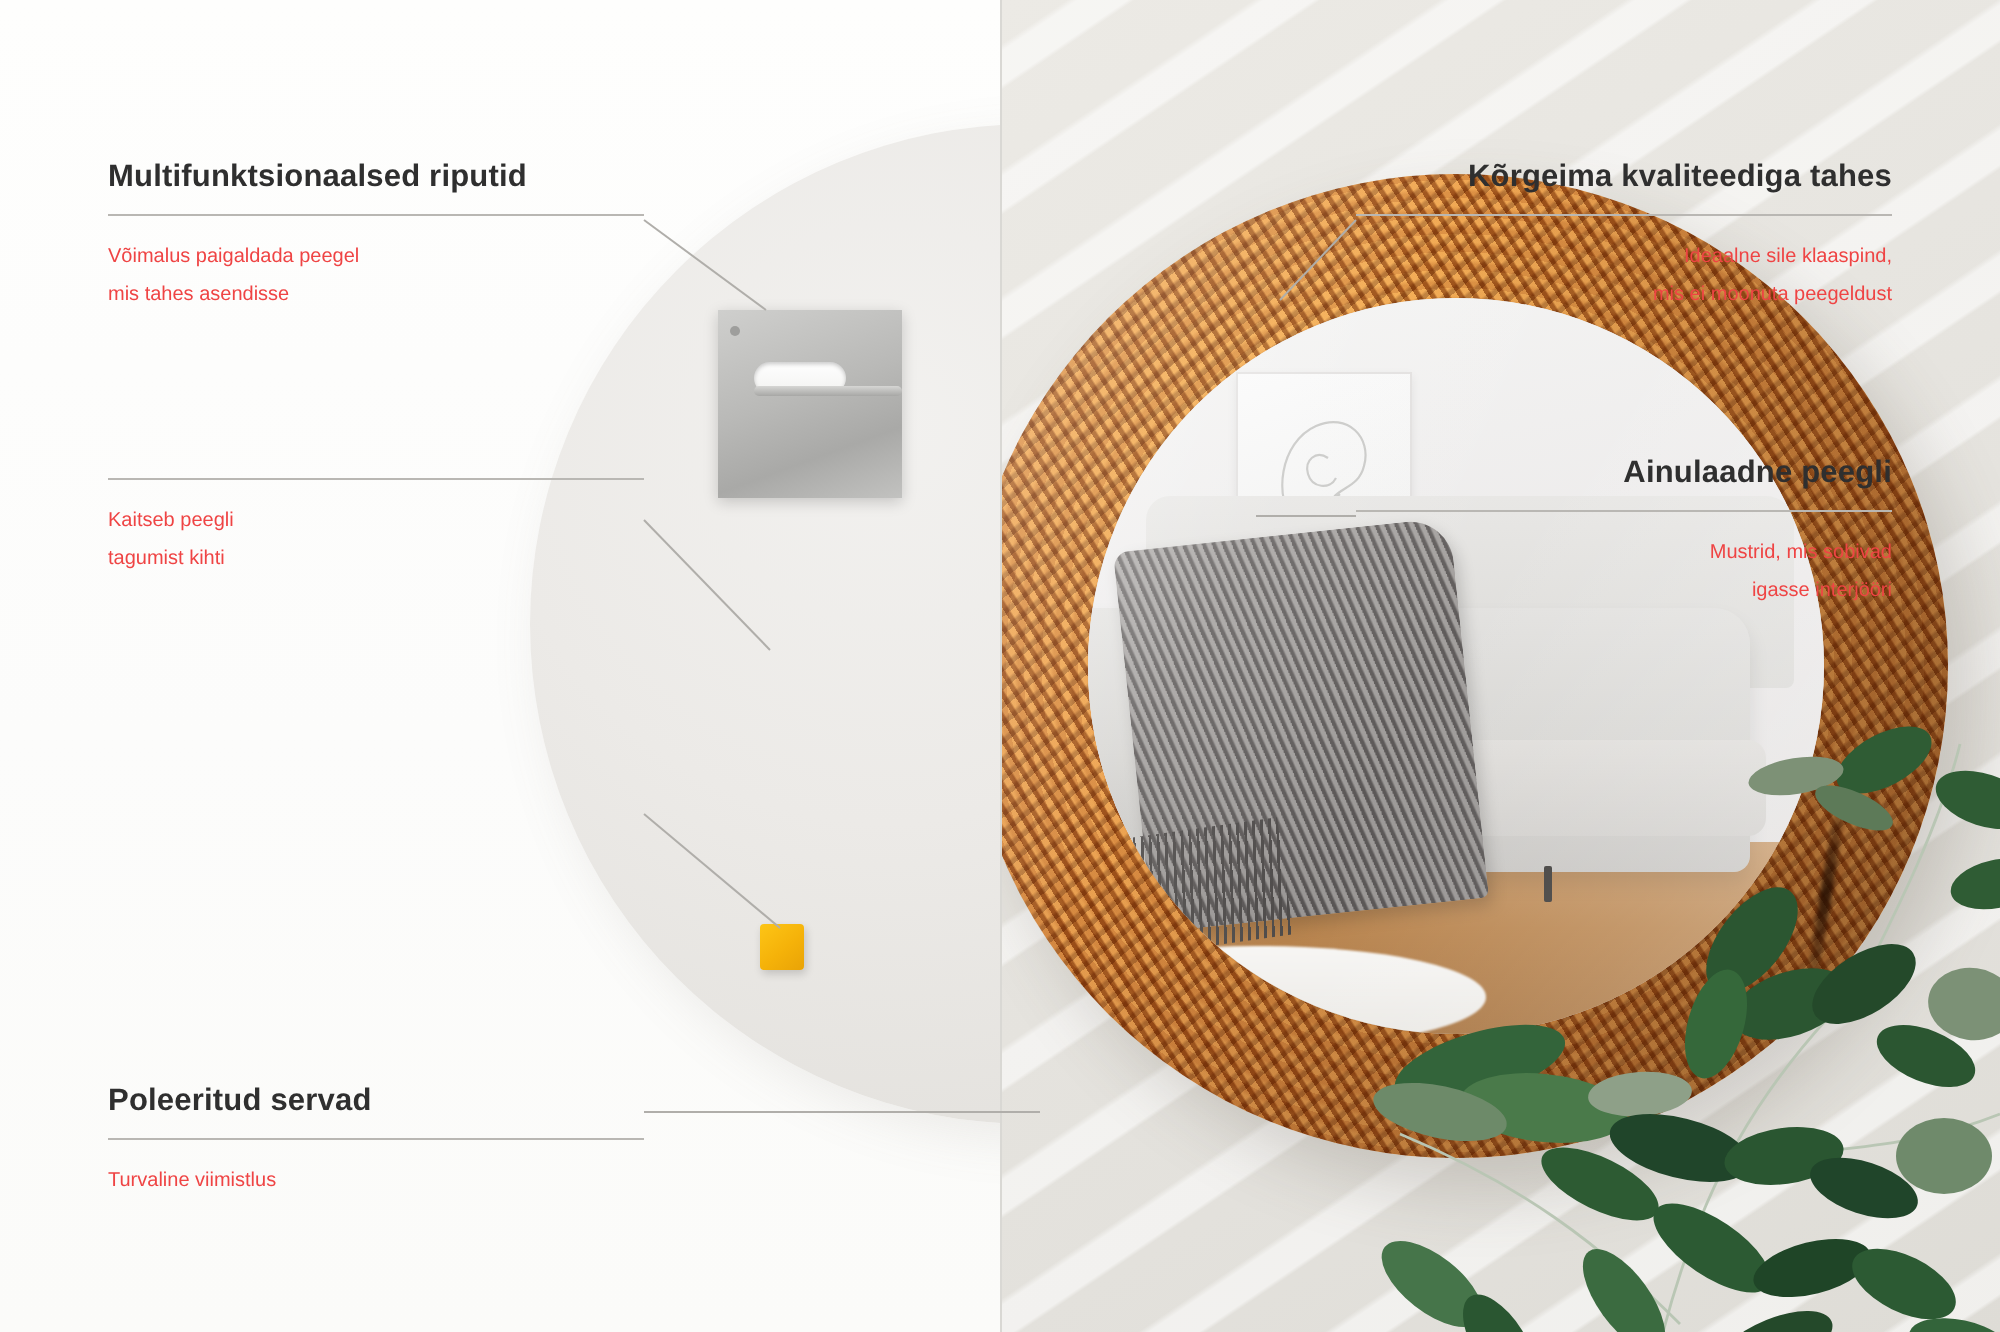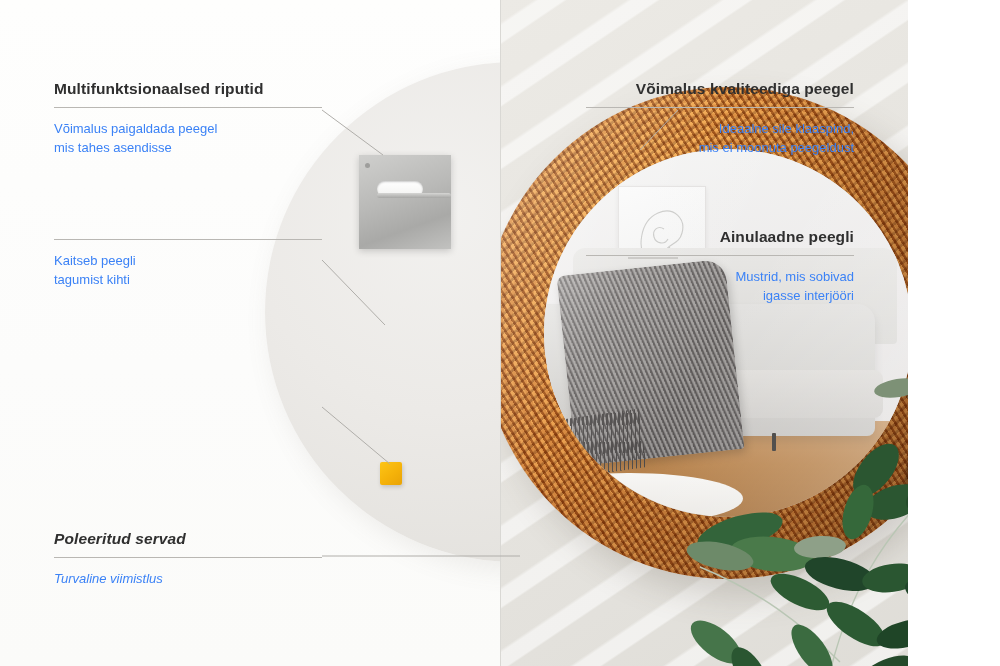--- a/index.html
+++ b/index.html
@@ -1,21 +1,21 @@
 <!DOCTYPE html>
 <html><head>
 <meta charset="utf-8">
 <style>
   html,body{margin:0;padding:0;}
   body{
     width:1000px;height:666px;overflow:hidden;
     font-family:"Liberation Sans","DejaVu Sans",sans-serif;
     background:#ffffff;
   }
-  #stage{position:relative;width:908px;height:666px;overflow:hidden;background:#fdfdfc;}
+  #stage{position:relative;width:1000px;height:666px;overflow:hidden;background:#fdfdfc;}
 
   
   .photo-panel{
     position:absolute;left:500px;top:0;width:500px;height:666px;overflow:hidden;
     background:
       repeating-linear-gradient(-34deg,
         rgba(255,255,255,0.0) 0px,
         rgba(255,255,255,0.0) 14px,
         rgba(255,255,255,0.55) 16px,
         rgba(255,255,255,0.55) 30px,
@@ -158,31 +158,31 @@
   .leaders{position:absolute;left:0;top:0;width:1000px;height:666px;pointer-events:none;}
 
   
   .callout{position:absolute;}
   .callout .c-title{
     font-size:15.5px;font-weight:bold;color:#2f2f2f;letter-spacing:0.1px;
     white-space:nowrap;
   }
   .callout .c-rule{height:1px;background:#b9b7b3;margin:9px 0 11px 0;}
   .callout .c-desc{
-    font-size:13px;line-height:19px;color:#3b82f6;font-weight:400;white-space:pre-line;
+    font-size:10px;line-height:19px;color:#ef4444;font-weight:400;white-space:pre-line;
   }
   .callout.left{left:54px;text-align:left;}
   .callout.left .c-rule{width:268px;}
   .callout.right{text-align:right;}
   .callout.right .c-rule{margin-left:auto;}
 
   .c-hangers{top:80px;}
   .c-foil{top:230px;}
   .c-spacers{top:377px;}
-  .c-edges{top:530px;font-style:italic;}
+  .c-edges{top:542px;}
 
   .c-quality{right:54px;top:80px;}
   .c-quality .c-rule{width:268px;}
   .c-design{right:54px;top:228px;}
   .c-design .c-rule{width:268px;}
 </style>
 </head>
 <body>
 
 <div id="stage">
@@ -302,21 +302,21 @@
   </div>
 
 
   <div class="callout left c-edges">
     <div class="c-title">Poleeritud servad</div>
     <div class="c-rule"></div>
     <div class="c-desc">Turvaline viimistlus</div>
   </div>
 
   <div class="callout right c-quality">
-    <div class="c-title">Võimalus kvaliteediga peegel</div>
+    <div class="c-title">Kõrgeima kvaliteediga tahes</div>
     <div class="c-rule"></div>
     <div class="c-desc">Ideaalne sile klaaspind,
 mis ei moonuta peegeldust</div>
   </div>
 
   <div class="callout right c-design">
     <div class="c-title">Ainulaadne peegli</div>
     <div class="c-rule"></div>
     <div class="c-desc">Mustrid, mis sobivad
 igasse interjööri</div>

